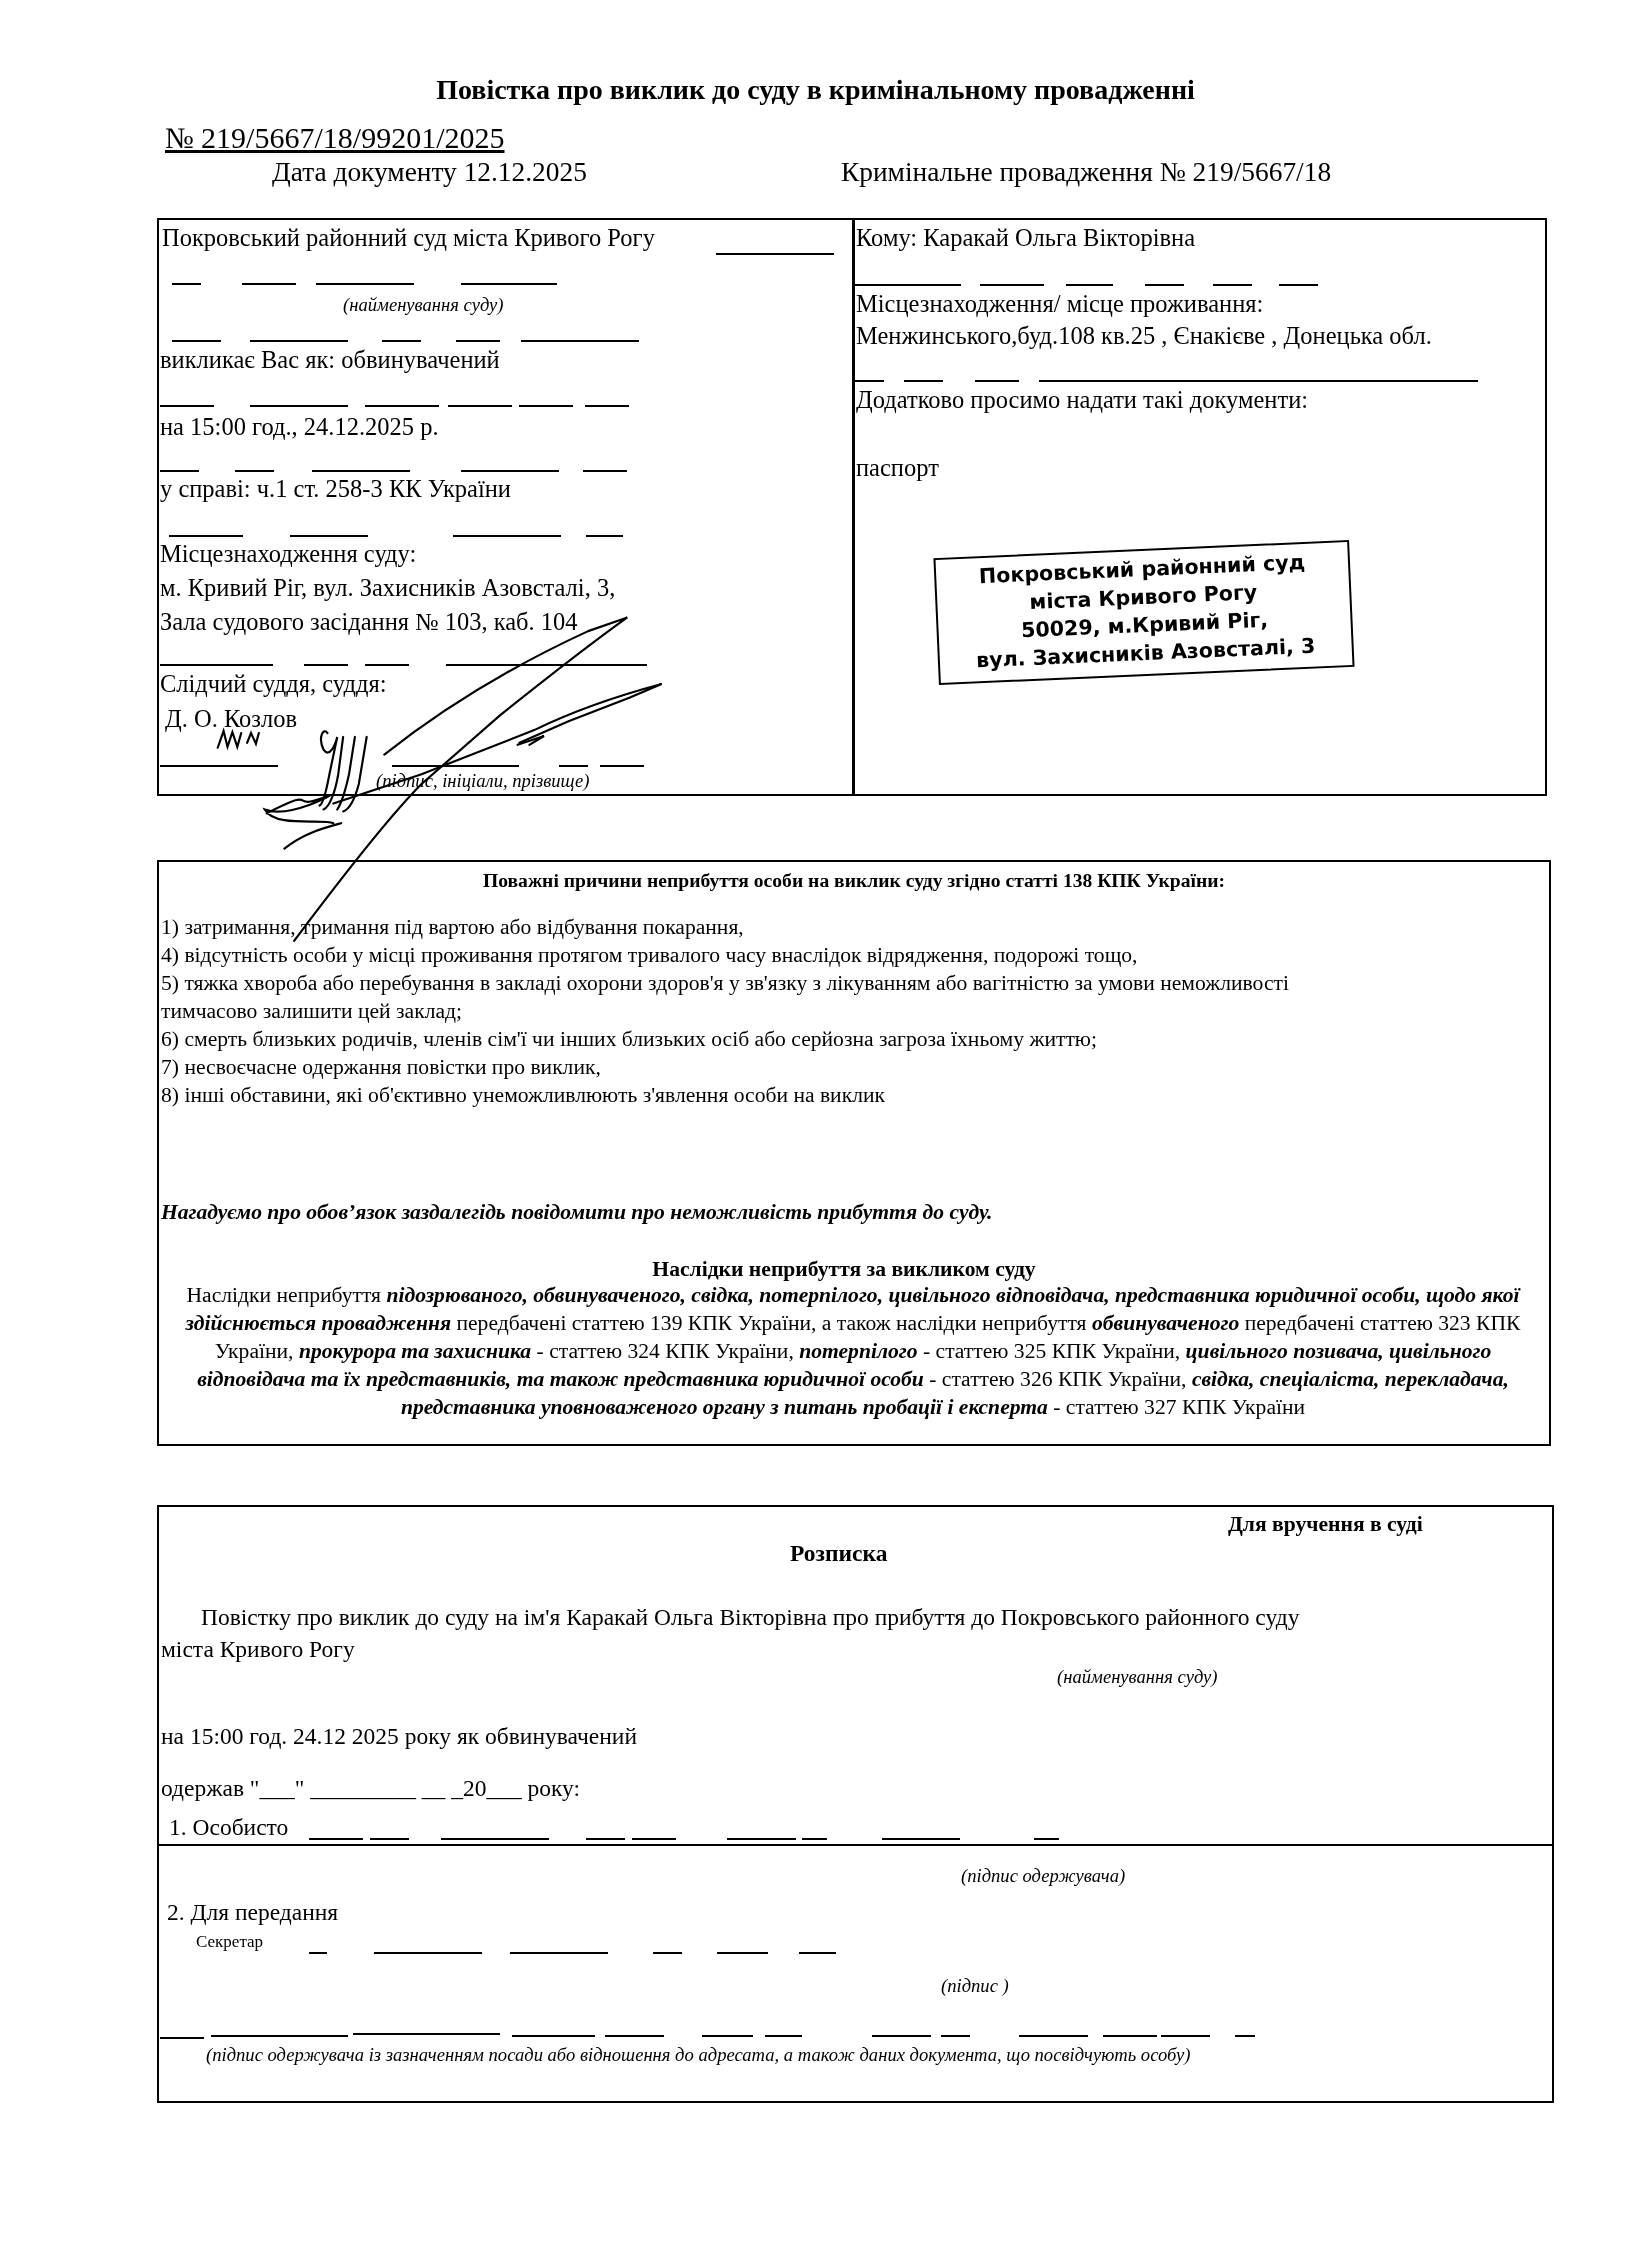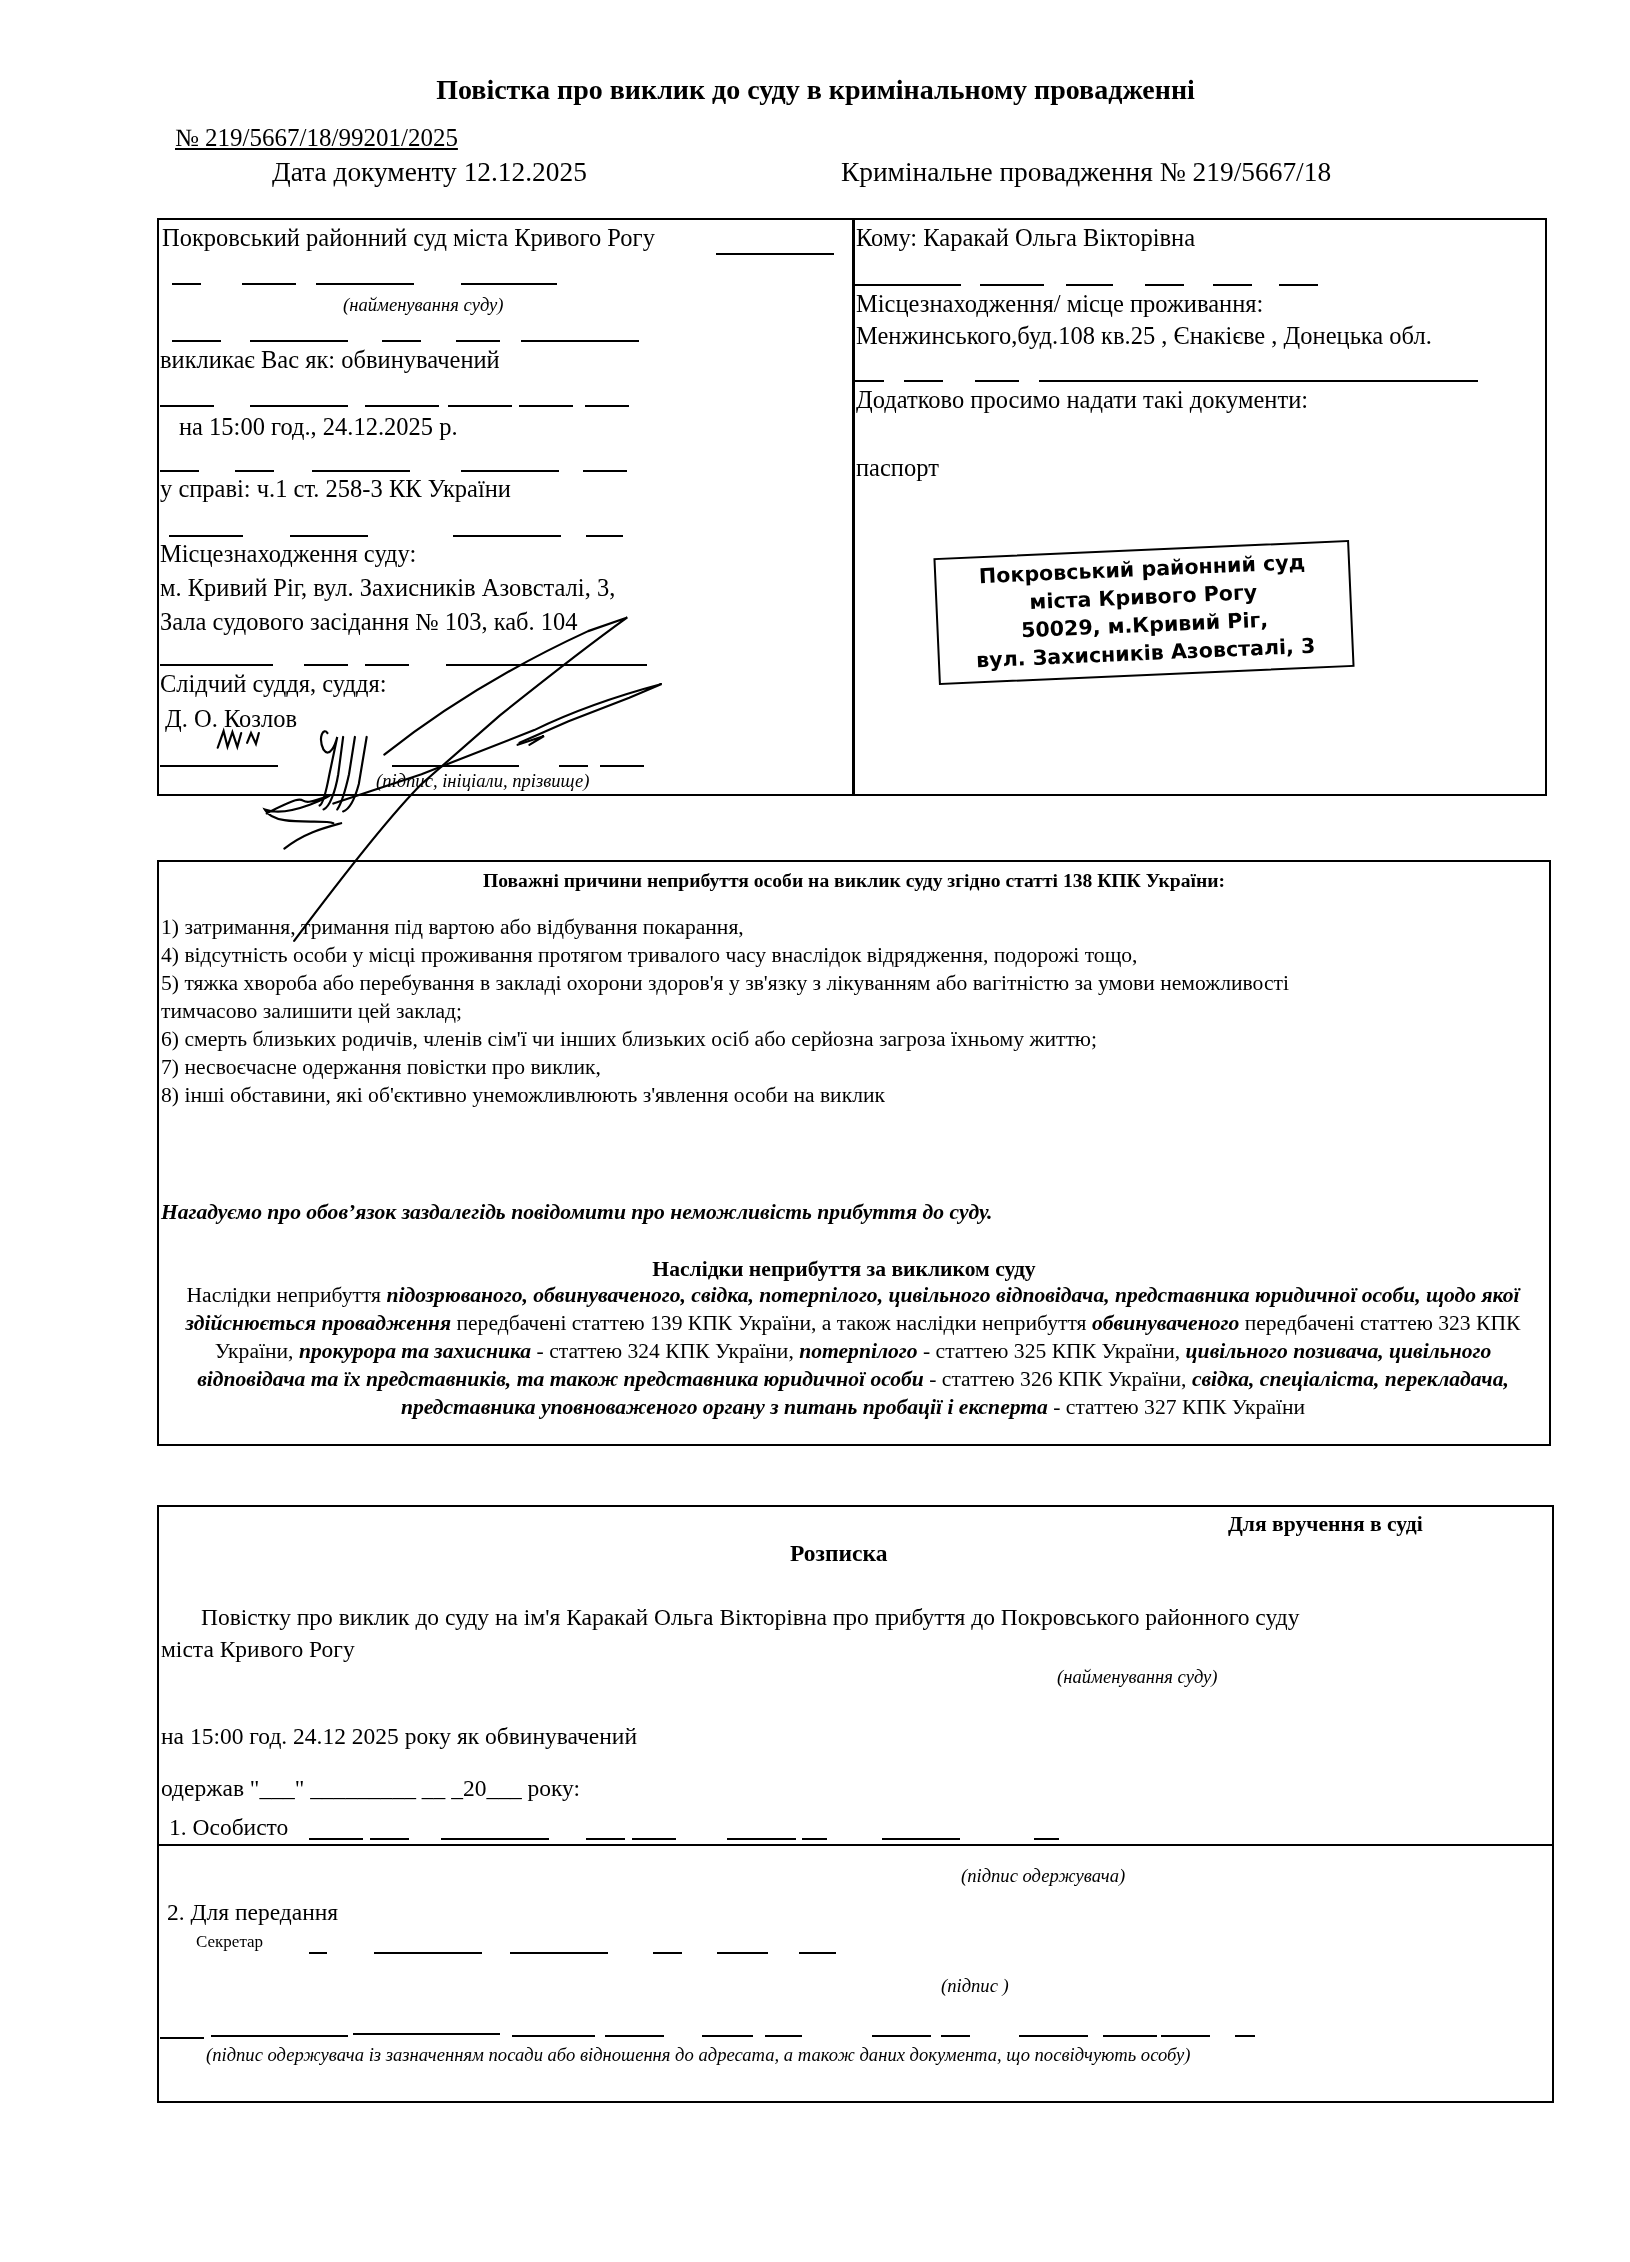--- a/index.html
+++ b/index.html
@@ -1,21 +1,21 @@
 <!DOCTYPE html>
 <html><head>
 <meta charset="utf-8">
 <style>
   html, body { margin: 0; padding: 0; background: #ffffff; }
   body { width: 1631px; height: 2262px; position: relative; overflow: hidden;
          font-family: "Liberation Serif", "DejaVu Serif", serif; color: #000; }
   .abs { position: absolute; }
   .t { font-size: 24.5px; line-height: 29px; white-space: nowrap; }
   .title { left: 0; width: 1631px; top: 49px; text-align: center; font-size: 28px; font-weight: bold; margin-top: 26px; }
-  .num { left: 175px; top: 123px; font-size: 25px; text-decoration: underline; }
+  .num { left: 165px; top: 123px; font-size: 30px; text-decoration: underline; }
   .docdate { left: 272px; top: 158px; font-size: 27.4px; }
   .crimproc { left: 841px; top: 158px; font-size: 27.4px; }
 
   .box { position: absolute; border: 2.5px solid #000; box-sizing: border-box; }
   .vdiv { position: absolute; width: 2.5px; background: #000; }
   .dash { position: absolute; height: 2px; background: #000; }
   .caption { font-style: italic; font-size: 18.6px; }
   .stamp { position: absolute; left: 936px; top: 549px; width: 416px; height: 127px;
            border: 2.9px solid #000; transform: rotate(-2.5deg); text-align: center;
            font-family: "DejaVu Sans", sans-serif; font-weight: bold; font-size: 20.6px; line-height: 28px;
@@ -50,21 +50,21 @@
 <div class="dash" style="left:382px; top:340px; width:39px;"></div>
 <div class="dash" style="left:456px; top:340px; width:44px;"></div>
 <div class="dash" style="left:521px; top:340px; width:118px;"></div>
 <div class="abs t" style="left:160px; top:345px;">викликає Вас як:  обвинувачений</div>
 <div class="dash" style="left:160px; top:405px; width:54px;"></div>
 <div class="dash" style="left:250px; top:405px; width:98px;"></div>
 <div class="dash" style="left:365px; top:405px; width:74px;"></div>
 <div class="dash" style="left:448px; top:405px; width:64px;"></div>
 <div class="dash" style="left:519px; top:405px; width:54px;"></div>
 <div class="dash" style="left:585px; top:405px; width:44px;"></div>
-<div class="abs t" style="left:160px; top:412px;padding-left:19px;">на   15:00 год., 24.12.2025 р.</div>
+<div class="abs t" style="left:160px; top:412px;">на   15:00 год., 24.12.2025 р.</div>
 <div class="dash" style="left:160px; top:470px; width:39px;"></div>
 <div class="dash" style="left:235px; top:470px; width:39px;"></div>
 <div class="dash" style="left:312px; top:470px; width:98px;"></div>
 <div class="dash" style="left:461px; top:470px; width:98px;"></div>
 <div class="dash" style="left:583px; top:470px; width:44px;"></div>
 <div class="abs t" style="left:160px; top:474px;">у справі:  ч.1 ст. 258-3 КК України</div>
 <div class="dash" style="left:169px; top:535px; width:74px;"></div>
 <div class="dash" style="left:290px; top:535px; width:78px;"></div>
 <div class="dash" style="left:453px; top:535px; width:108px;"></div>
 <div class="dash" style="left:586px; top:535px; width:37px;"></div>

